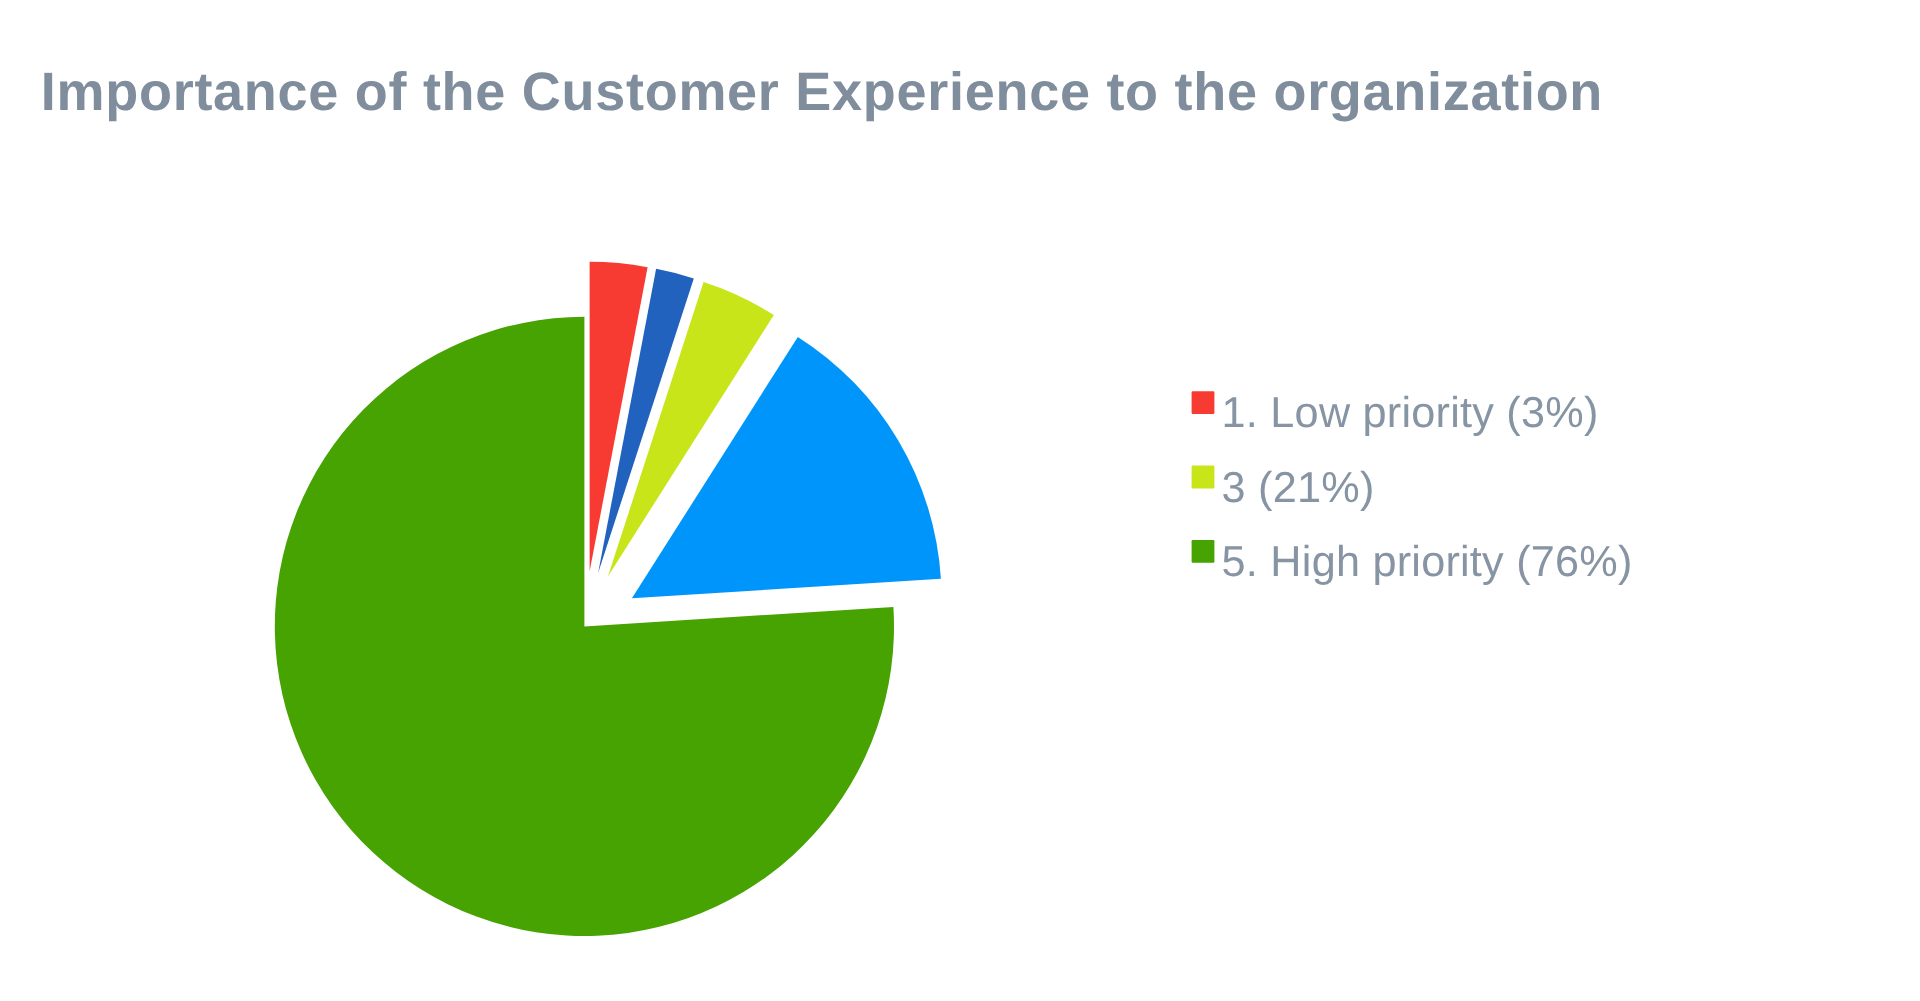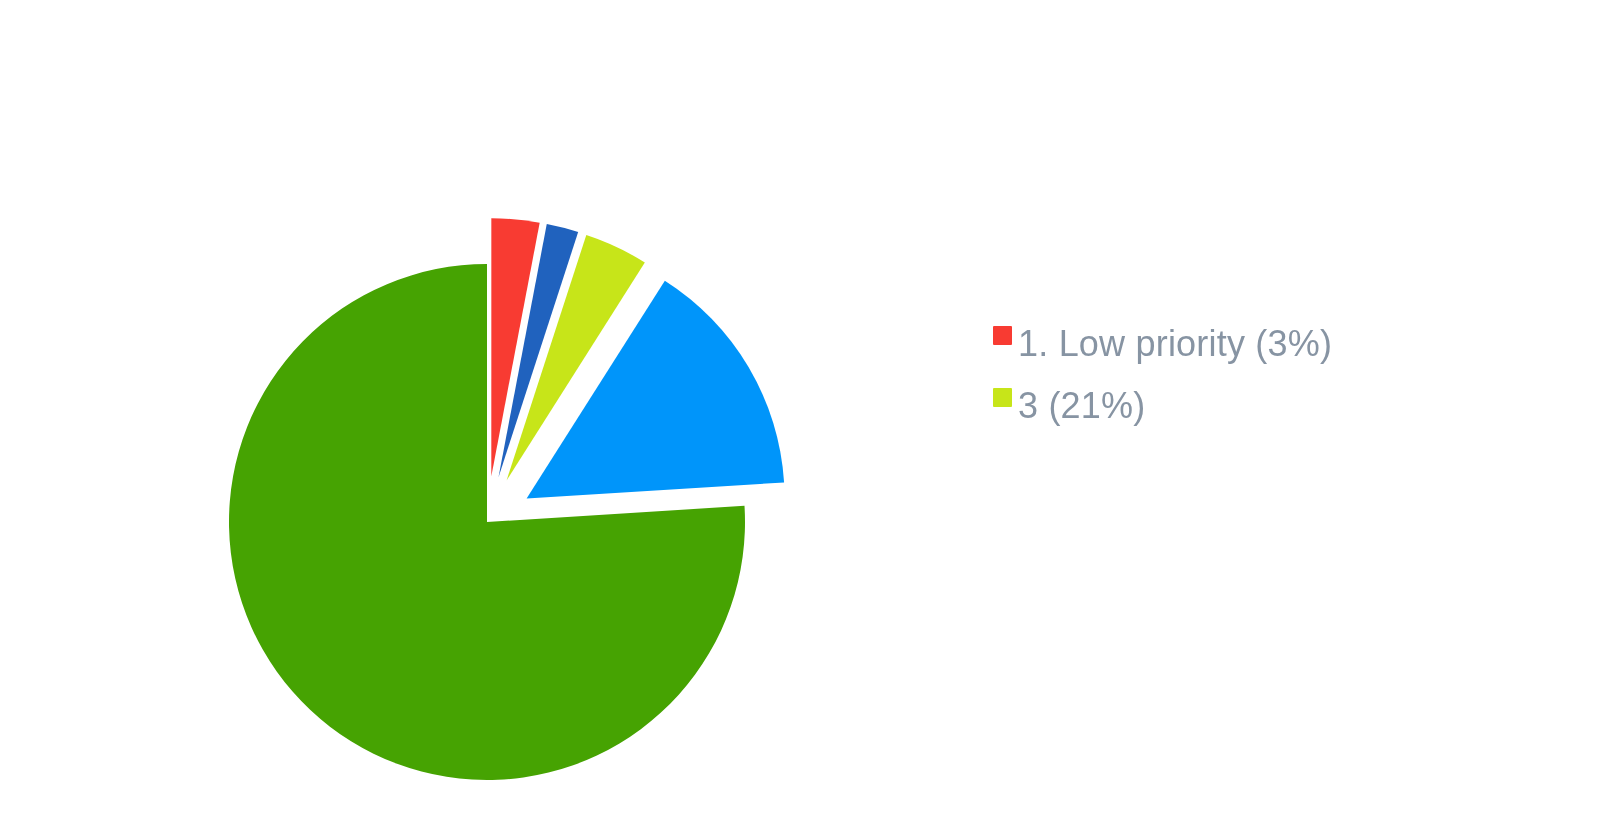--- a/index.html
+++ b/index.html
@@ -71,20 +71,21 @@
     color: #8794a3;
     line-height: 1;
     letter-spacing: 0.2px;
   }
 </style>
 </head>
 <body>
 
 <div id="chart-root">
 
+  <div id="chart-title">Importance of the Customer Experience to the organization</div>
 
   <div id="pie-area">
     <svg id="pie-svg" viewBox="0 0 980 724">
       <g id="pie-slices">
           <path d="M 491.32898241265167 366.20414962825834 L 491.32898241265167 108.20414962825834 A 258 258 0 0 1 539.6733615757686 112.77403894025664 Z" fill="#f83b32"></path>
           <path d="M 498.43973480958334 367.445174588083 L 546.7841139727003 114.01506390008129 A 258 258 0 0 1 578.1661193583197 122.07259338393337 Z" fill="#2062be"></path>
           <path d="M 506.58584741199337 370.3779555865631 L 586.3122319607298 125.00537438241346 A 258 258 0 0 1 644.8291605165745 152.5413508070432 Z" fill="#c7e519"></path>
           <path d="M 526.5941332421814 388.58409487548295 L 664.8374463467626 170.74749009596306 A 258 258 0 0 1 784.0850291766756 372.3841408369201 Z" fill="#0095fa"></path>
           <path d="M 487 412 L 744.4908959344941 395.80004596143715 A 258 258 0 1 1 486.99999999999994 154 Z" fill="#46a302"></path>
         </g>
@@ -93,15 +94,19 @@
 
   <div id="legend">
       <div class="legend-item">
         <span class="legend-swatch" style="background: rgb(248, 59, 50);"></span>
         <span class="legend-label" style="color: rgb(135, 148, 163);">1. Low priority (3%)</span>
       </div>
       <div class="legend-item">
         <span class="legend-swatch" style="background: rgb(199, 229, 25);"></span>
         <span class="legend-label" style="color: rgb(135, 148, 163);">3 (21%)</span>
       </div>
+      <div class="legend-item">
+        <span class="legend-swatch" style="background: rgb(70, 163, 2);"></span>
+        <span class="legend-label" style="color: rgb(135, 148, 163);">5. High priority (76%)</span>
+      </div>
     </div>
 
 </div>
 
 </body></html>

